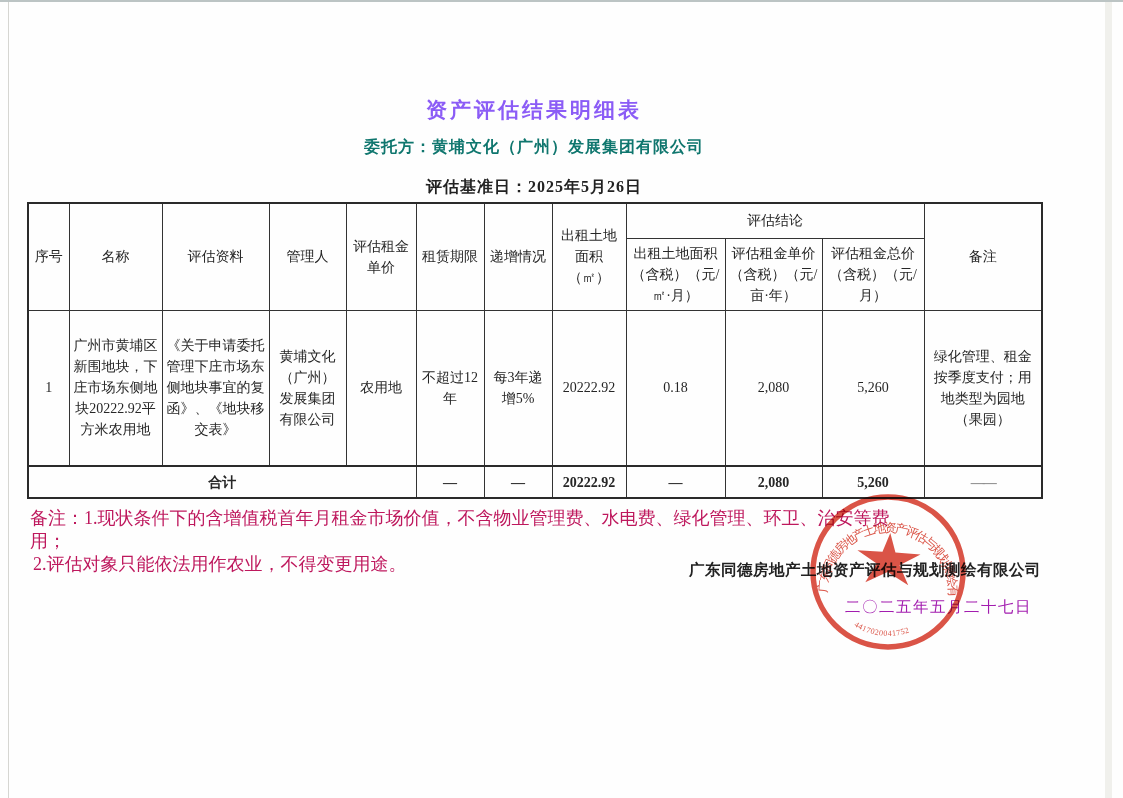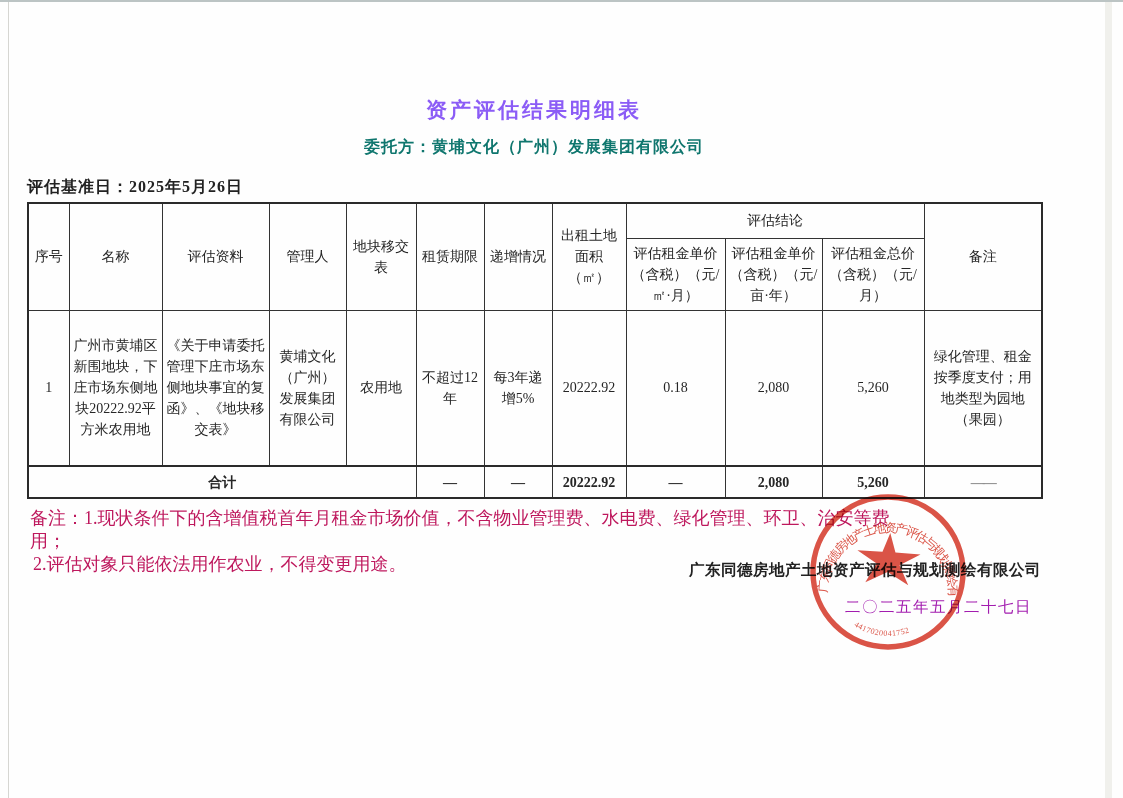--- a/index.html
+++ b/index.html
@@ -17,21 +17,21 @@
   .doc-title{
     position:absolute;top:96px;left:27px;width:1014px;
     text-align:center;font-size:21px;font-weight:bold;letter-spacing:3px;color:#8b5cf6;
   }
   .doc-client{
     position:absolute;top:137px;left:27px;width:1014px;
     text-align:center;font-size:16px;font-weight:bold;letter-spacing:1px;color:#0f766e;
   }
   .doc-basedate{
     position:absolute;top:177px;left:27px;width:1014px;
-    font-size:16px;font-weight:bold;letter-spacing:1px;color:#222;
+    text-align:center;font-size:16px;font-weight:bold;letter-spacing:1px;color:#222;
   }
 
   table.val{
     position:absolute;top:202px;left:27px;width:1014px;
     border-collapse:collapse;table-layout:fixed;
     border:2.5px solid #2a2a2a;
     font-size:14px;line-height:21px;color:#262626;
   }
   table.val th, table.val td{
     border:1.5px solid #333;
@@ -96,29 +96,29 @@
     <col style="width:97px">
       <col style="width:102px">
       <col style="width:118px">
   </colgroup>
   <thead>
     <tr class="hdr-top">
       <th rowspan="2">序号</th>
       <th rowspan="2">名称</th>
       <th rowspan="2">评估资料</th>
       <th rowspan="2">管理人</th>
-      <th rowspan="2">地块移交表</th>
+      <th rowspan="2">评估租金单价</th>
       <th rowspan="2">租赁期限</th>
       <th rowspan="2">递增情况</th>
       <th rowspan="2">出租土地面积（㎡）</th>
       <th colspan="3">评估结论</th>
       <th rowspan="2">备注</th>
     </tr>
     <tr class="hdr-sub">
-      <th>评估租金单价（含税）（元/㎡·月）</th>
+      <th>出租土地面积（含税）（元/㎡·月）</th>
       <th>评估租金单价（含税）（元/亩·年）</th>
       <th>评估租金总价（含税）（元/月）</th>
     </tr>
   </thead>
   <tbody>
     <tr class="data-row">
       <td>1</td>
       <td>广州市黄埔区新围地块，下庄市场东侧地块20222.92平方米农用地</td>
       <td>《关于申请委托管理下庄市场东侧地块事宜的复函》、《地块移交表》</td>
       <td>黄埔文化（广州）发展集团有限公司</td>

